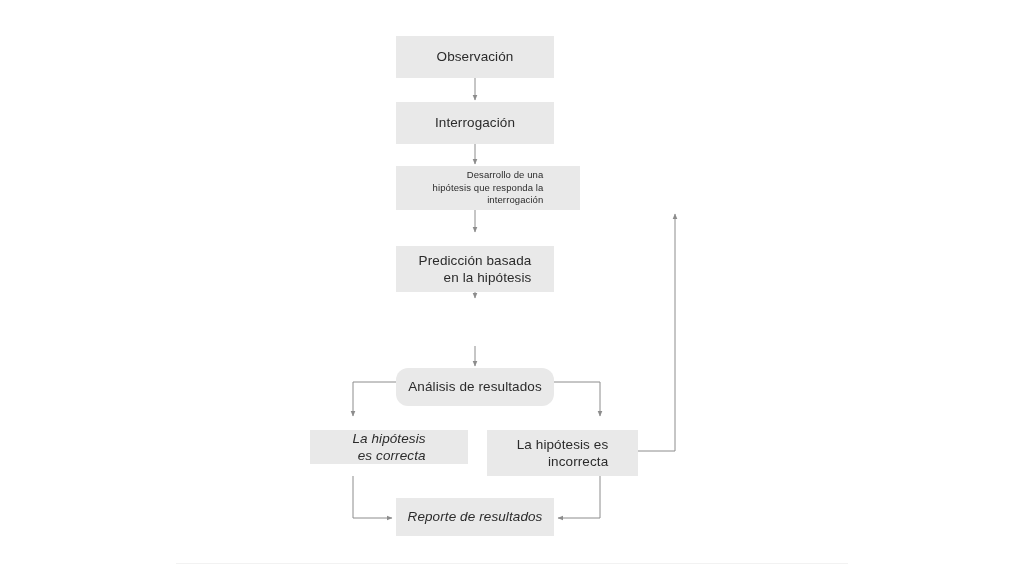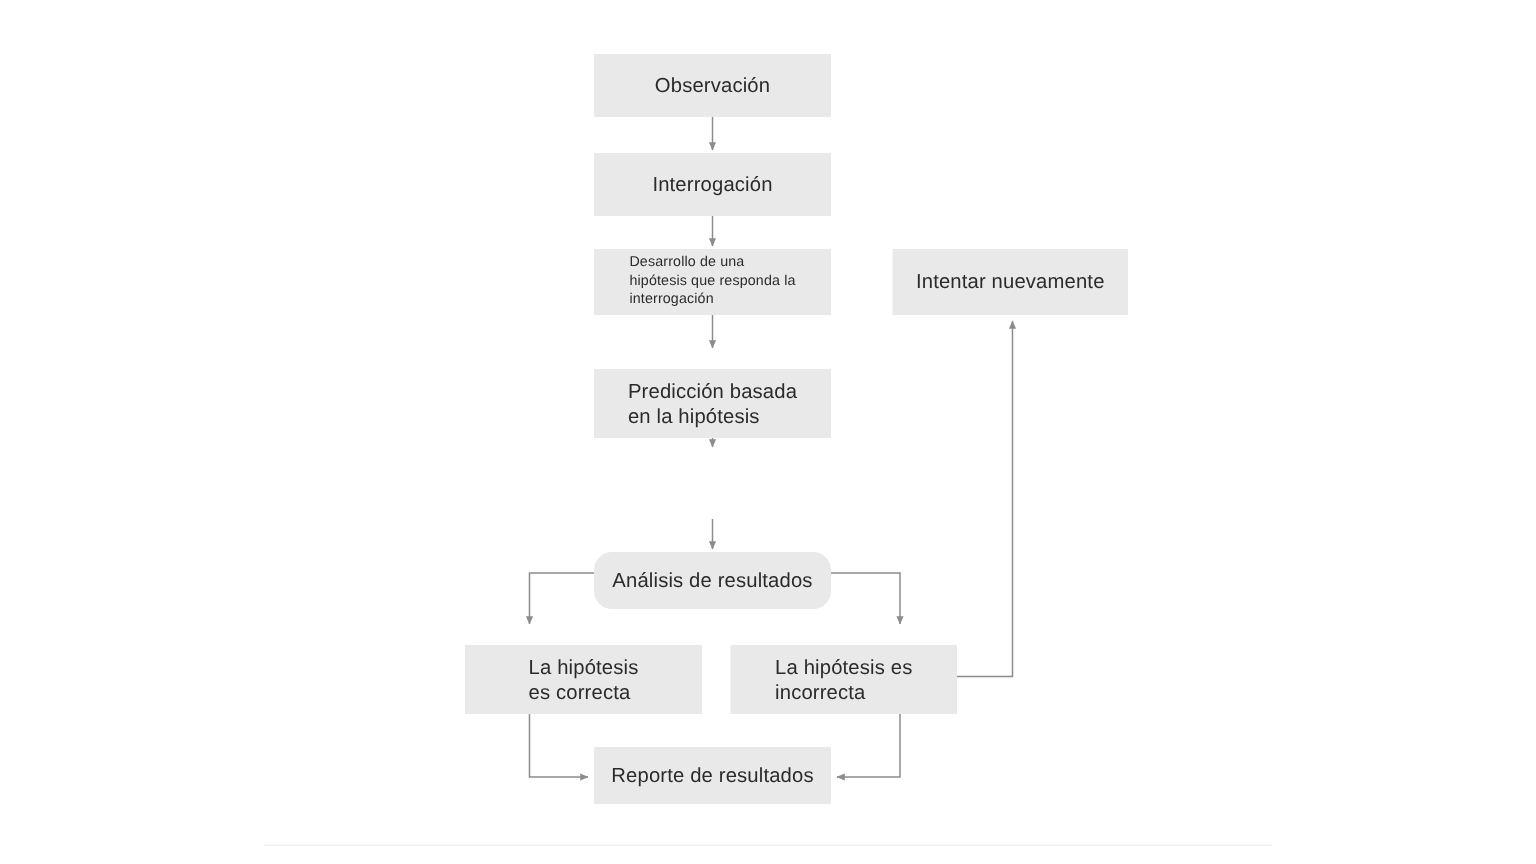--- a/index.html
+++ b/index.html
@@ -28,21 +28,21 @@
     height: 576px;
     pointer-events: none;
   }
   .node {
     position: absolute;
     background: #e9e9e9;
     color: #2b2b2b;
     display: flex;
     align-items: center;
     justify-content: center;
-    text-align: left;
+    text-align: right;
     line-height: 1.28;
     font-size: 13.5px;
     letter-spacing: 0.1px;
     box-sizing: border-box;
     padding: 4px 6px;
     white-space: pre-line;
   }
   .node.small-text {
     font-size: 9.5px;
     line-height: 1.32;
@@ -85,49 +85,46 @@
   </svg>
 
   <div class="node" style="left:396px; top:36px; width:158px; height:42px;">
     <span>Observación</span>
   </div>
 
   <div class="node" style="left:396px; top:102px; width:158px; height:42px;">
     <span>Interrogación</span>
   </div>
 
-  <div class="node small-text" style="left:396px; top:166px; width:158px; height:44px;">
+  <div class="node small-text" style="left:396px; top:166px; width:184px; height:44px;">
     <span>Desarrollo de una
 hipótesis que responda la
 interrogación</span>
   </div>
 
   <div class="node" style="left:396px; top:246px; width:158px; height:46px;">
     <span>Predicción basada
 en la hipótesis</span>
   </div>
 
 
   <div class="node" style="left:396px; top:368px; width:158px; height:38px;border-radius:12px;">
     <span>Análisis de resultados</span>
   </div>
 
-  <div class="node" style="left:310px; top:430px; width:158px; height:46px;">
+  <div class="node" style="left:310px; top:430px; width:158px; height:34px;font-style:italic;">
     <span>La hipótesis
 es correcta</span>
   </div>
 
   <div class="node" style="left:487px; top:430px; width:151px; height:46px;">
     <span>La hipótesis es
 incorrecta</span>
   </div>
 
-  <div class="node" style="left:396px; top:498px; width:158px; height:38px;">
+  <div class="node" style="left:396px; top:498px; width:158px; height:38px;font-style:italic;">
     <span>Reporte de resultados</span>
   </div>
 
-  <div class="node" style="left:595px; top:166px; width:157px; height:44px;">
-    <span>Intentar nuevamente</span>
-  </div>
 
   <div class="footer-rule"></div>
 
 </div>
 
 </body></html>

